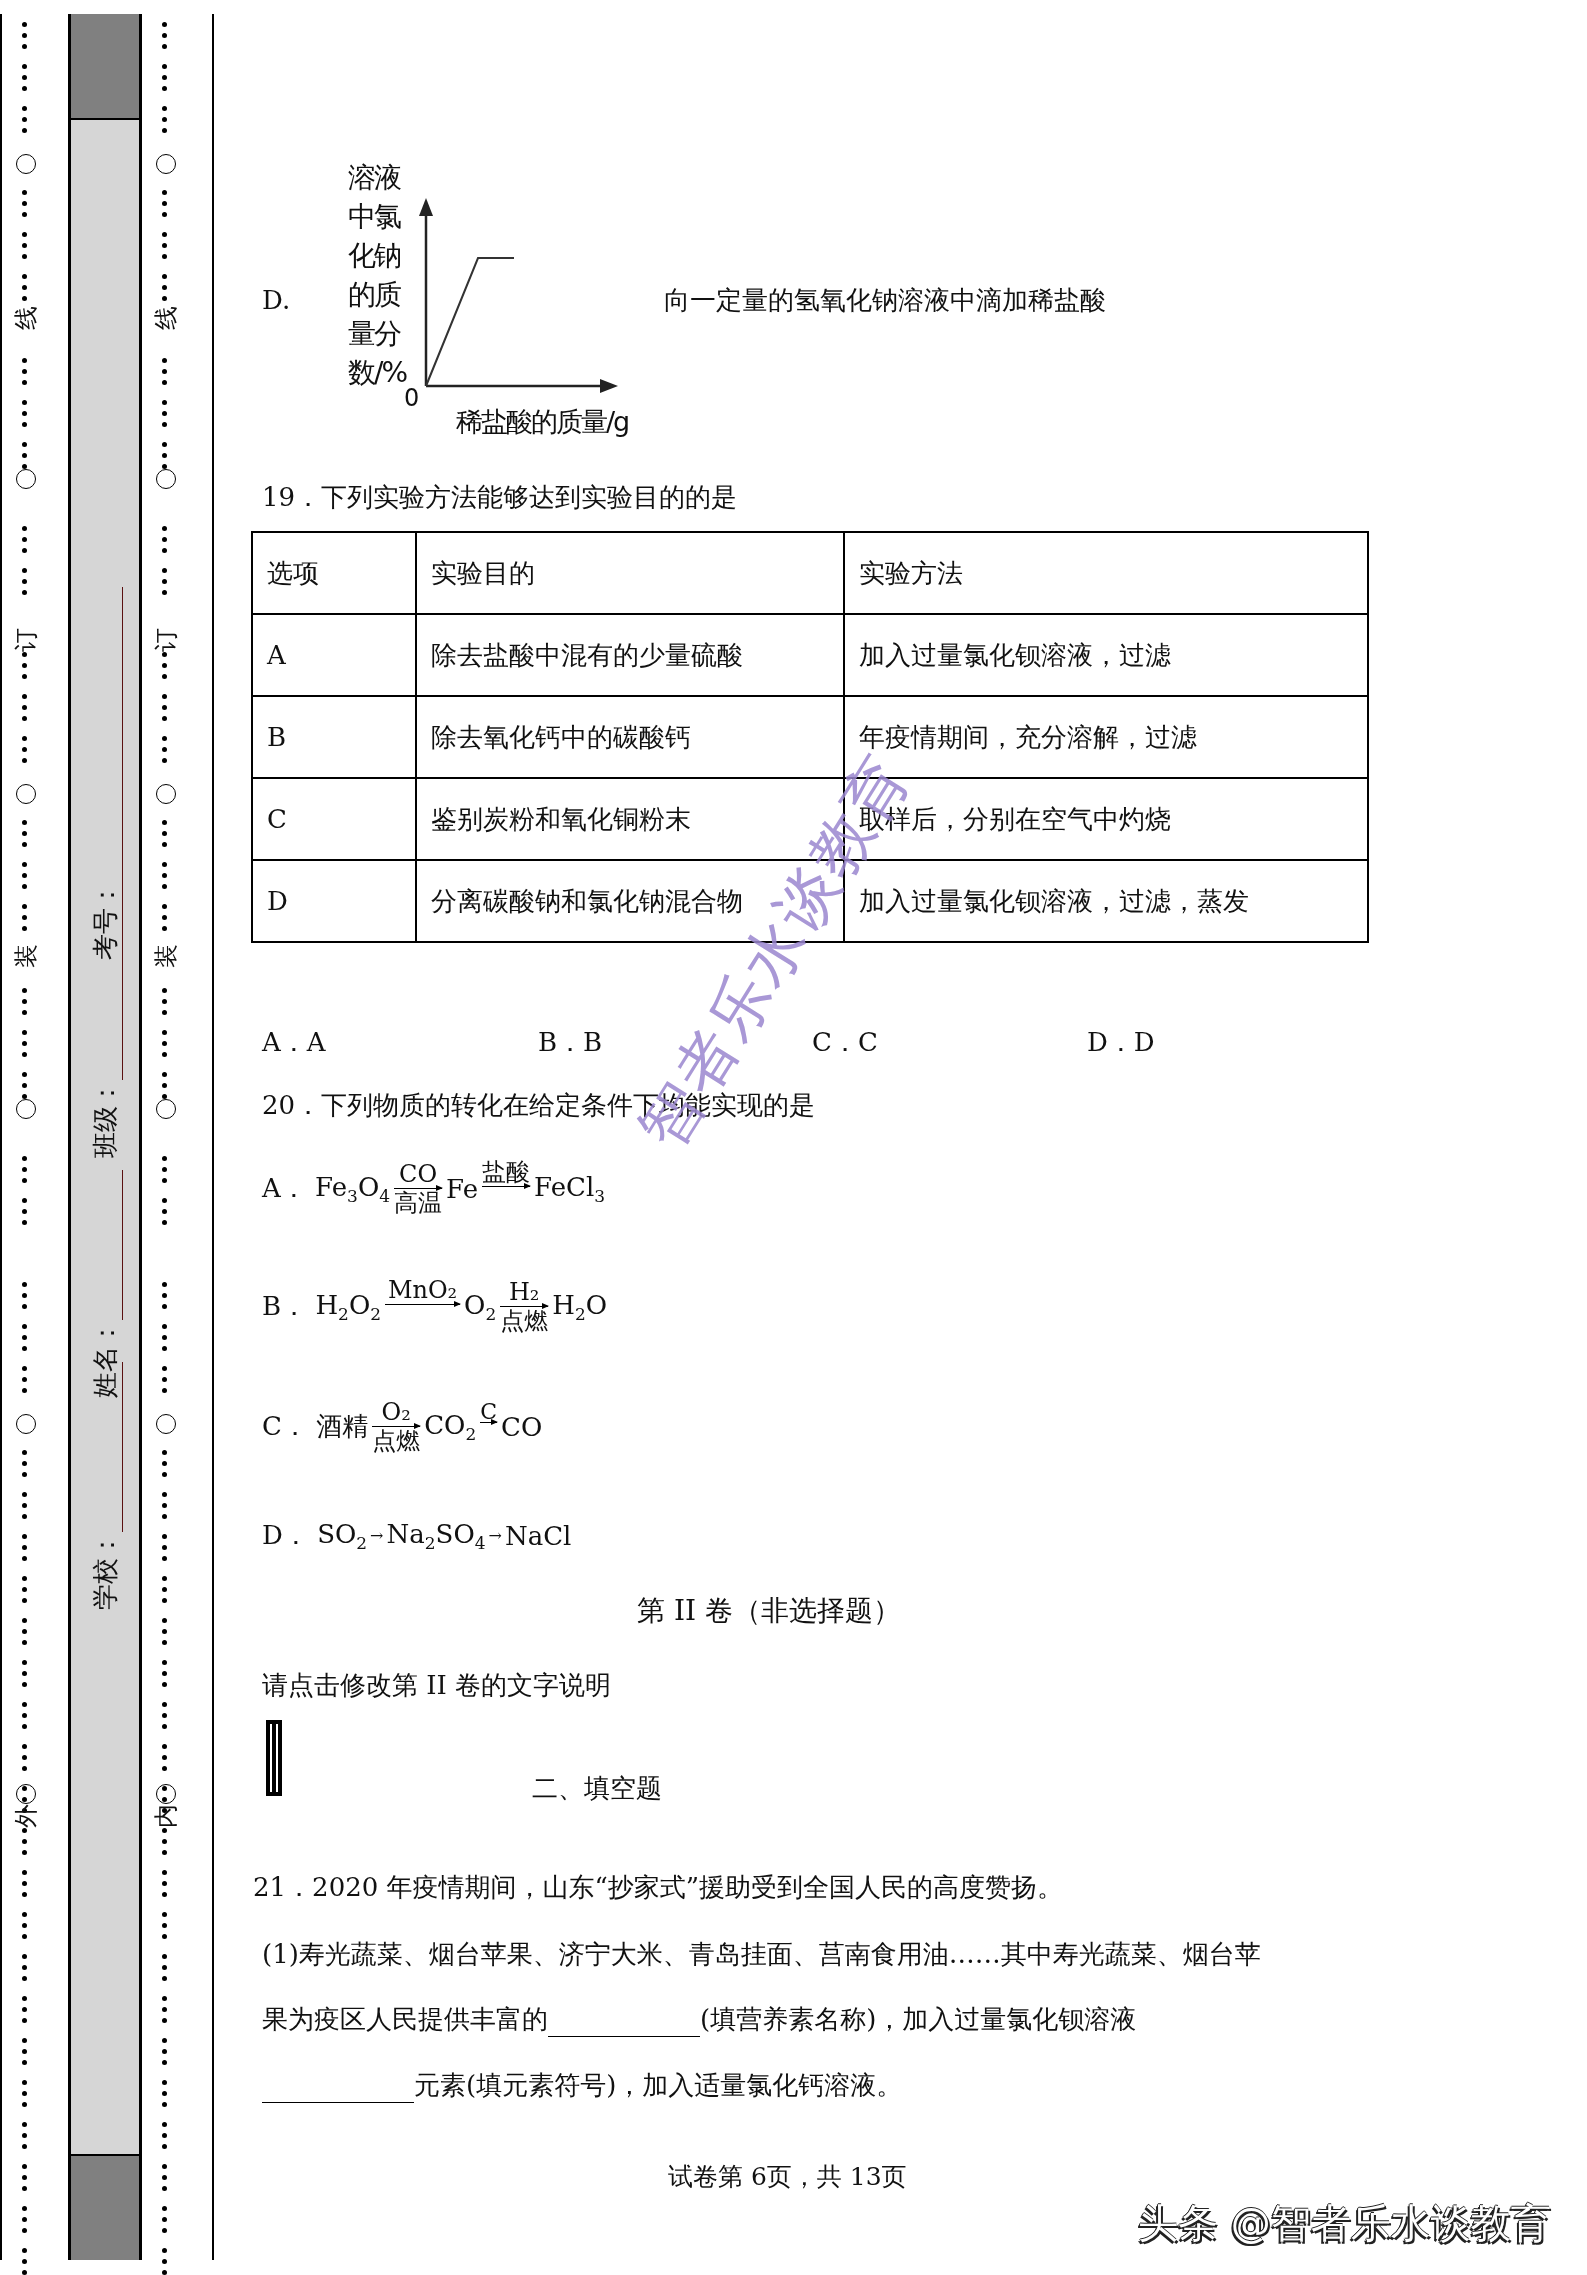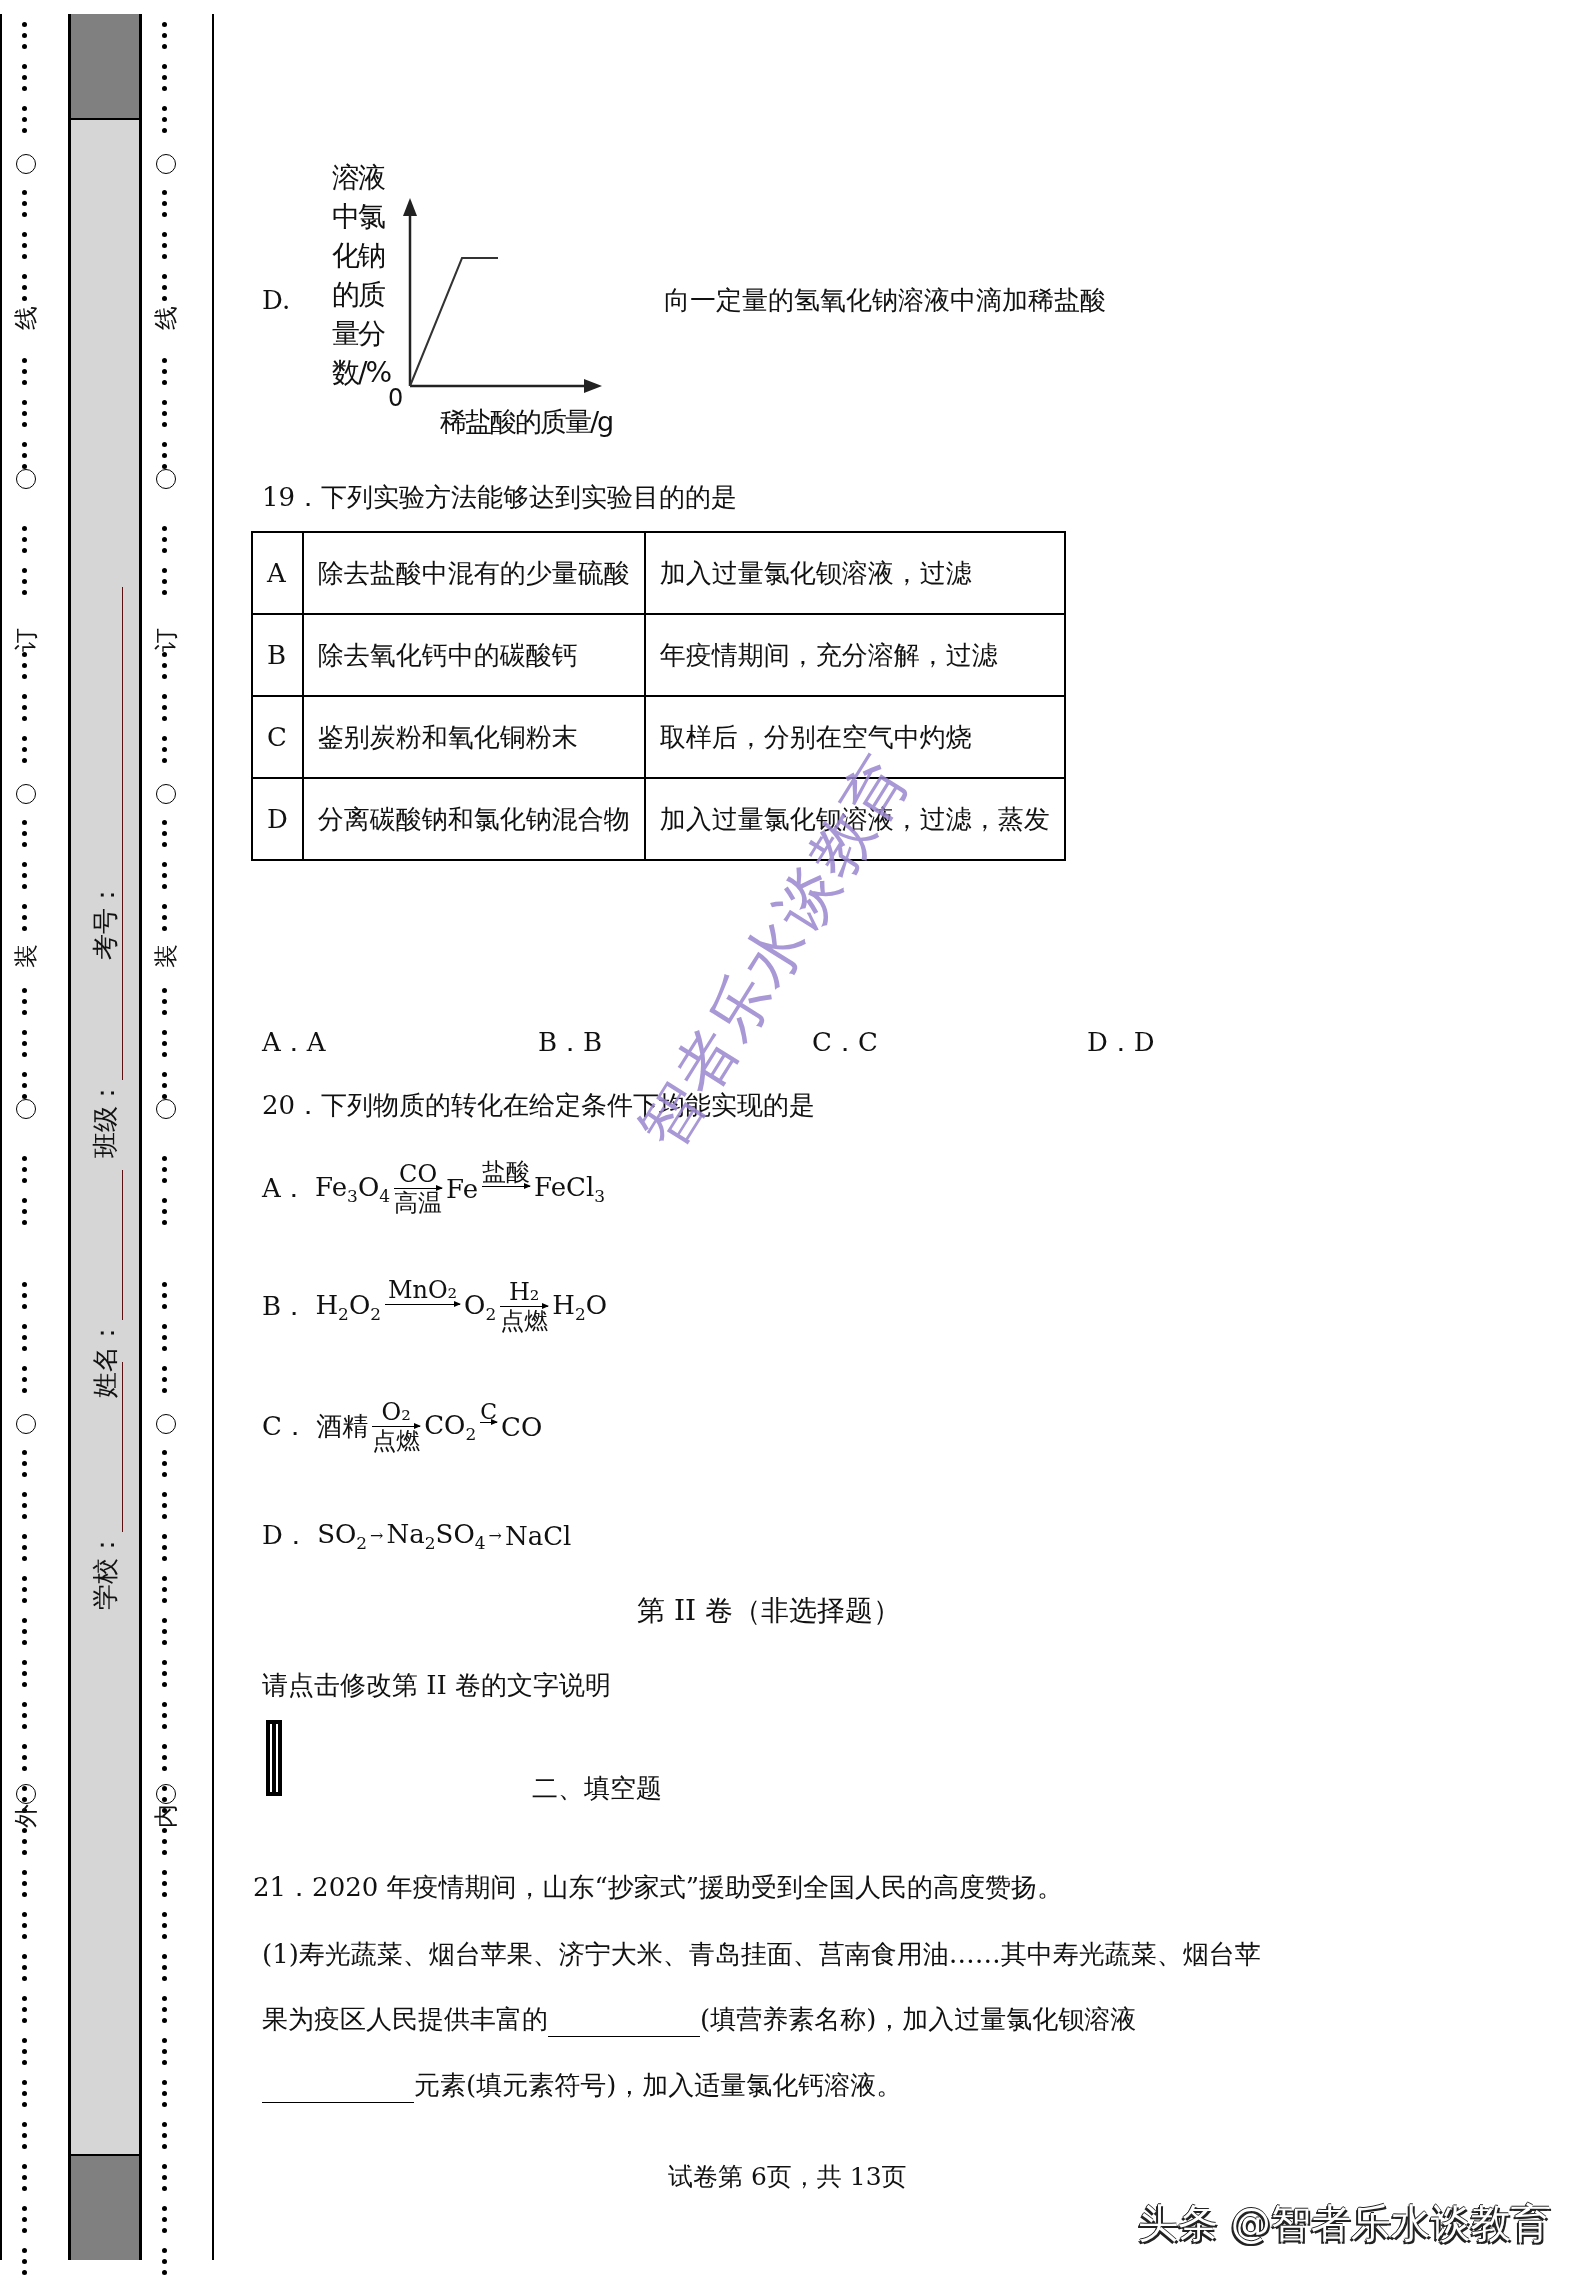--- a/index.html
+++ b/index.html
@@ -21,21 +21,21 @@
   .dots i { display: block; width: 5px; height: 5px; border-radius: 50%; background: #000; }
   .ring { position: absolute; width: 18px; height: 18px; border: 1.5px solid #000; border-radius: 50%; }
   .vglyph { position: absolute; font-size: 24px; transform: rotate(-90deg); width: 28px; height: 28px;
             text-align: center; line-height: 28px; font-family: "DejaVu Serif", serif; }
 
   .field { position: absolute; left: 88px; transform: rotate(-90deg); transform-origin: left top;
            font-size: 26px; white-space: nowrap; display: flex; align-items: flex-end; }
   .field .uline { display: inline-block; border-bottom: 1.5px solid #5a1010; height: 26px; }
   .t { position: absolute; font-size: 26px; white-space: nowrap; }
 
-  .chart-wrap { position: absolute; left: 262px; top: 158px; width: 420px; height: 285px; }
+  .chart-wrap { position: absolute; left: 278px; top: 158px; width: 420px; height: 285px; }
   .chart-ylabel { position: absolute; left: 70px; top: 0; width: 62px; font-size: 28px;
                   line-height: 39px; font-family: "DejaVu Sans", sans-serif; letter-spacing: -2px; }
 
   table.exp { position: absolute; left: 251px; top: 531px; border-collapse: collapse;
               font-size: 26px; }
   table.exp td { border: 2px solid #000; height: 80px; padding: 0 14px; vertical-align: middle; }
 
   .formula { position: absolute; font-size: 26px; display: flex; align-items: center; }
   .arrow { display: inline-flex; flex-direction: column; align-items: center; margin: 0 4px; }
   .arrow .over, .arrow .under { font-size: 24px; line-height: 28px; }
@@ -574,20 +574,25 @@
     <polyline id="chartLine" points="148,228 200,100 236,100" fill="none" stroke="#333" stroke-width="2"></polyline>
   </svg>
   <div class="t" style="left:126px;top:226px;font-size:24px;font-family:'DejaVu Sans',sans-serif;">0</div>
   <div class="t" style="left:178px;top:246px;font-size:27px;font-family:'DejaVu Sans',sans-serif;letter-spacing:-2px;text-align:center;">稀盐酸的质量/g</div>
 </div>
 <div class="t" style="left:664px;top:283px;">向一定量的氢氧化钠溶液中滴加稀盐酸</div>
 
 <div class="t" style="left:262px;top:480px;">19．下列实验方法能够达到实验目的的是</div>
 <table class="exp">
   <tbody id="expBody">
+    <tr>
+      <td style="width:134px">选项</td>
+      <td style="width:398px">实验目的</td>
+      <td style="width:494px">实验方法</td>
+    </tr>
   <tr>
         <td>A</td>
         <td>除去盐酸中混有的少量硫酸</td>
         <td>加入过量氯化钡溶液，过滤</td>
       </tr>
       <tr>
         <td>B</td>
         <td>除去氧化钙中的碳酸钙</td>
         <td>年疫情期间，充分溶解，过滤</td>
       </tr>

